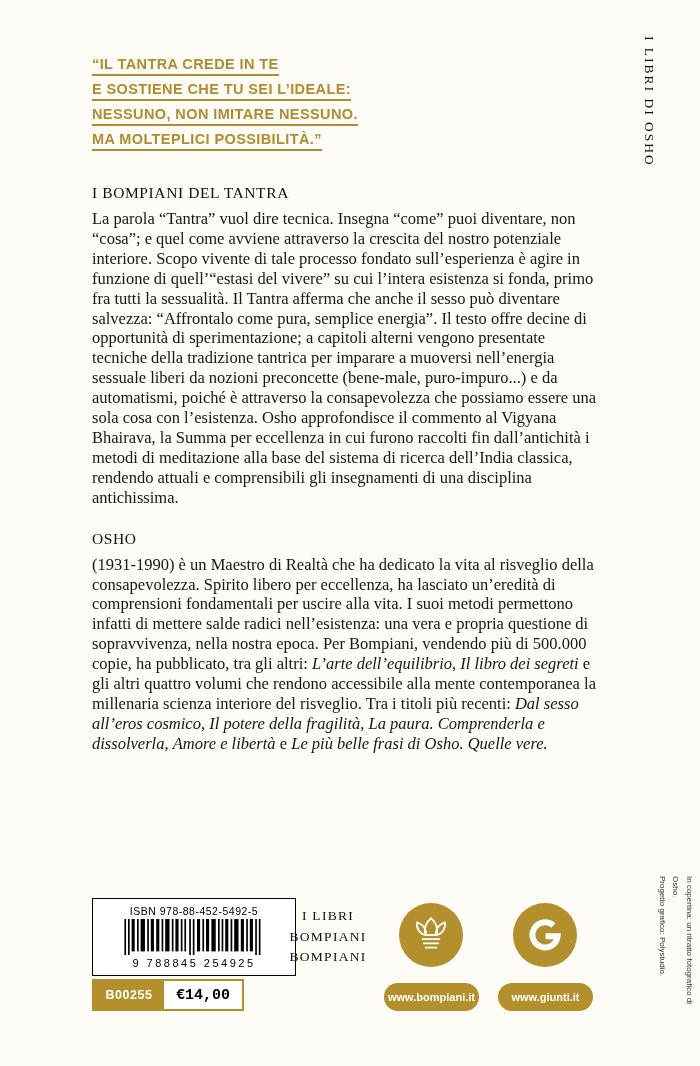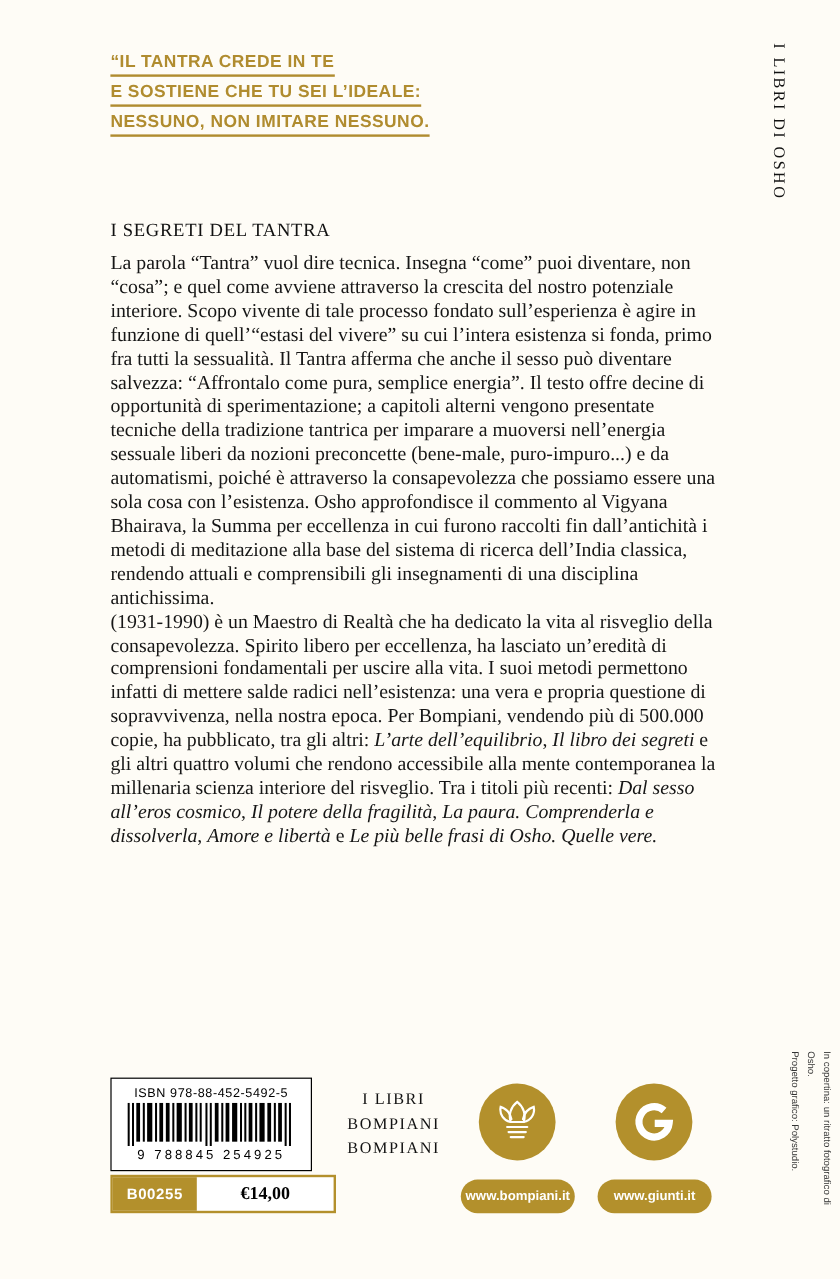--- a/index.html
+++ b/index.html
@@ -4,56 +4,56 @@
 <style>
   * { margin:0; padding:0; box-sizing:border-box; }
   html,body { background:#ffffff; }
   .page {
     position:relative; width:700px; height:1066px;
     background:#fefcf6; overflow:hidden;
     font-family:"Liberation Serif", serif; color:#141414;
   }
 
   
-  .quote { position:absolute; left:92px; top:44px; width:400px;
+  .quote { position:absolute; left:92px; top:56px; width:400px;
     font-family:"Liberation Sans", sans-serif; font-weight:bold;
     font-size:14.5px; letter-spacing:.4px; color:#b08c2f; }
   .quote .qline { display:table; border-bottom:2px solid currentColor;
     padding-bottom:2px; margin-bottom:5px; white-space:nowrap; }
 
   
   .spine { position:absolute; left:641px; top:36px;
     writing-mode:vertical-rl; font-size:13.5px; letter-spacing:2px;
     color:#111; font-family:"Liberation Serif", serif; }
 
   
   .main { position:absolute; left:92px; top:184px; width:505px; }
   .section-heading { font-size:15.5px; font-weight:normal;
     letter-spacing:.6px; margin-bottom:7px; color:#111; }
   .bodytext { font-size:16.5px; line-height:19.9px; color:#161616; }
   .bio-heading { margin-top:22px; }
   em { font-style:italic; }
 
   
-  .barcode-box { position:absolute; left:92px; top:898px; width:168px; height:78px;
+  .barcode-box { position:absolute; left:92px; top:898px; width:204px; height:78px;
     background:#fff; border:1px solid #000;
     display:flex; flex-direction:column; align-items:center; justify-content:center;
     gap:2px; padding:3px 0; }
   .isbn-label { font-family:"Liberation Sans", sans-serif; font-size:10.5px;
     letter-spacing:.5px; color:#000; }
   .barcode-digits { font-family:"Liberation Sans", sans-serif; font-size:11px;
     letter-spacing:2.5px; color:#000; }
 
-  .price-band { position:absolute; left:92px; top:979px; width:188px; height:32px;
+  .price-band { position:absolute; left:92px; top:979px; width:152px; height:32px;
     display:flex; border:2px solid #b3902c; background:#fff; }
   .price-code { width:70px; background:#b3902c; color:#fff;
     font-family:"Liberation Sans", sans-serif; font-weight:bold; font-size:12.5px;
     display:flex; align-items:center; justify-content:center; letter-spacing:.5px; }
   .price-value { flex:1; display:flex; align-items:center; justify-content:center;
-    font-family:Liberation Serif, serif; font-weight:bold; font-size:15px; color:#000; }
+    font-family:Liberation Mono, monospace; font-weight:bold; font-size:15px; color:#000; }
 
   .imprint { position:absolute; left:276px; top:898px; width:104px; height:78px;
     display:flex; flex-direction:column; align-items:center; justify-content:center;
     font-size:13.5px; letter-spacing:1.3px; line-height:1.55; color:#111; text-align:center; }
 
   .logo-circle { position:absolute; width:64px; height:64px; border-radius:50%;
     background:#b3902c; display:flex; align-items:center; justify-content:center; }
   .logo-bompiani { left:399px; top:903px; }
   .logo-giunti  { left:513px; top:903px; }
 
@@ -70,27 +70,29 @@
 </style>
 </head>
 <body>
 
 <div class="page">
 
   <div class="quote">
     <span class="qline">“IL TANTRA CREDE IN TE</span>
     <span class="qline">E SOSTIENE CHE TU SEI L’IDEALE:</span>
     <span class="qline">NESSUNO, NON IMITARE NESSUNO.</span>
+    <span class="qline">MA MOLTEPLICI POSSIBILITÀ.”</span>
   </div>
 
   <div class="spine">I LIBRI DI OSHO</div>
 
   <div class="main">
-    <div class="section-heading">I SEGRETI DEL TANTRA</div>
+    <div class="section-heading">I BOMPIANI DEL TANTRA</div>
     <p class="bodytext">La parola “Tantra” vuol dire tecnica. Insegna “come” puoi diventare, non “cosa”; e quel come avviene attraverso la crescita del nostro potenziale interiore. Scopo vivente di tale processo fondato sull’esperienza è agire in funzione di quell’“estasi del vivere” su cui l’intera esistenza si fonda, primo fra tutti la sessualità. Il Tantra afferma che anche il sesso può diventare salvezza: “Affrontalo come pura, semplice energia”. Il testo offre decine di opportunità di sperimentazione; a capitoli alterni vengono presentate tecniche della tradizione tantrica per imparare a muoversi nell’energia sessuale liberi da nozioni preconcette (bene-male, puro-impuro...) e da automatismi, poiché è attraverso la consapevolezza che possiamo essere una sola cosa con l’esistenza. Osho approfondisce il commento al Vigyana Bhairava, la Summa per eccellenza in cui furono raccolti fin dall’antichità i metodi di meditazione alla base del sistema di ricerca dell’India classica, rendendo attuali e comprensibili gli insegnamenti di una disciplina antichissima.</p>
+    <div class="section-heading bio-heading">OSHO</div>
     <p class="bodytext"><span>(1931-1990) è un Maestro di Realtà che ha dedicato la vita al risveglio della consapevolezza. Spirito libero per eccellenza, ha lasciato un’eredità di comprensioni fondamentali per uscire alla vita. I suoi metodi permettono infatti di mettere salde radici nell’esistenza: una vera e propria questione di sopravvivenza, nella nostra epoca. Per Bompiani, vendendo più di 500.000 copie, ha pubblicato, tra gli altri: </span><em>L’arte dell’equilibrio</em><span>, </span><em>Il libro dei segreti</em><span> e gli altri quattro volumi che rendono accessibile alla mente contemporanea la millenaria scienza interiore del risveglio. Tra i titoli più recenti: </span><em>Dal sesso all’eros cosmico</em><span>, </span><em>Il potere della fragilità</em><span>, </span><em>La paura. Comprenderla e dissolverla</em><span>, </span><em>Amore e libertà</em><span> e </span><em>Le più belle frasi di Osho. Quelle vere.</em></p>
   </div>
 
   <div class="barcode-box">
     <div class="isbn-label">ISBN 978-88-452-5492-5</div>
     <svg viewBox="0 0 120 30" width="148" height="36" aria-hidden="true">
       <g fill="#000">
         <rect x="2" y="0" width="1.4" height="30"></rect>
           <rect x="5" y="0" width="1.4" height="30"></rect>
         <rect x="8" y="0" width="2.6" height="27"></rect>

